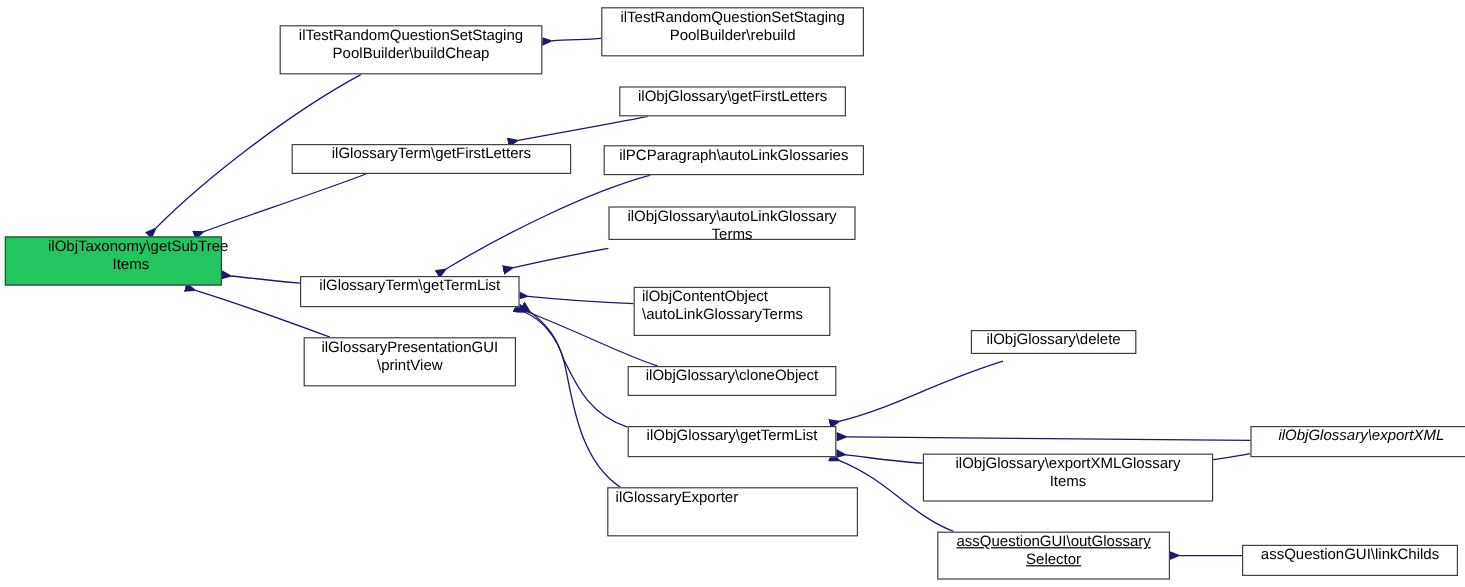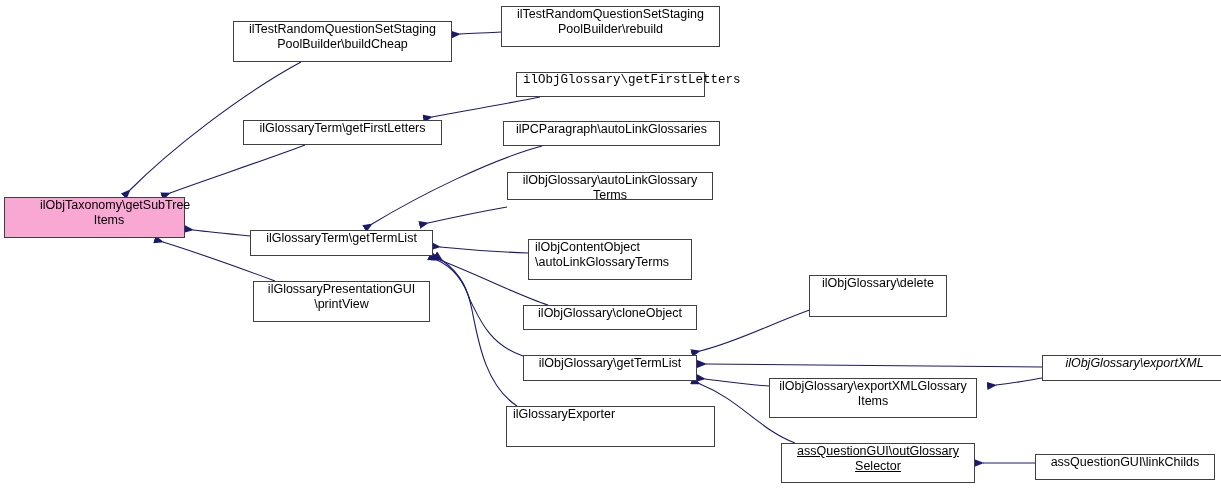--- a/index.html
+++ b/index.html
@@ -3,21 +3,21 @@
 <meta charset="utf-8">
 <style>
   html, body { margin: 0; padding: 0; background: #ffffff; }
   body { width: 1221px; height: 489px; position: relative; overflow: hidden;
          font-family: "Liberation Sans", sans-serif; }
   #graph { position: absolute; left: 0; top: 0; }
   .node-box { position: absolute; box-sizing: border-box; border: 1px solid #404040;
               background: #ffffff; font-size: 12.5px; line-height: 15px; color: #000;
               display: flex; flex-direction: column; justify-content: flex-start;
               padding: 0 6px; text-align: center; white-space: nowrap; cursor: pointer; }
-  .node-box.root { background: #f9a8d4; border-color: #404040; padding-left: 35px; }
+  .node-box.root { background: #22c55e; border-color: #404040; padding-left: 35px; }
   .node-box.left { text-align: left; }
   .node-box span { display: block; }
 </style>
 </head>
 <body>
 
 <svg id="graph" width="1221" height="489">
   <defs>
     <marker id="arrow" markerWidth="10" markerHeight="8" refX="1" refY="4" orient="auto" markerUnits="userSpaceOnUse">
       <path d="M10,0 L0,4 L10,8 z" fill="#191970"></path>
@@ -51,24 +51,24 @@
       <span>Items</span>
     </div>
     <div class="node-box" style="left: 233px; top: 21px; width: 219px; height: 41px;">
       <span>ilTestRandomQuestionSetStaging</span>
       <span>PoolBuilder\buildCheap</span>
     </div>
     <div class="node-box" style="left: 501px; top: 6px; width: 219px; height: 41px;">
       <span>ilTestRandomQuestionSetStaging</span>
       <span>PoolBuilder\rebuild</span>
     </div>
-    <div class="node-box" style="left: 243px; top: 120px; width: 199px; height: 25px;">
+    <div class="node-box" style="left: 243px; top: 120px; width: 233px; height: 25px;">
       <span>ilGlossaryTerm\getFirstLetters</span>
     </div>
-    <div class="node-box" style="left: 516px; top: 72px; width: 189px; height: 25px; font-family: Liberation Mono, monospace;">
+    <div class="node-box" style="left: 516px; top: 72px; width: 189px; height: 25px;">
       <span>ilObjGlossary\getFirstLetters</span>
     </div>
     <div class="node-box" style="left: 250px; top: 230px; width: 183px; height: 26px;">
       <span>ilGlossaryTerm\getTermList</span>
     </div>
     <div class="node-box" style="left: 253px; top: 281px; width: 177px; height: 41px;">
       <span>ilGlossaryPresentationGUI</span>
       <span>\printView</span>
     </div>
     <div class="node-box" style="left: 503px; top: 121px; width: 217px; height: 25px;">
@@ -84,24 +84,24 @@
     </div>
     <div class="node-box" style="left: 523px; top: 305px; width: 174px; height: 25px;">
       <span>ilObjGlossary\cloneObject</span>
     </div>
     <div class="node-box" style="left: 523px; top: 355px; width: 174px; height: 26px;">
       <span>ilObjGlossary\getTermList</span>
     </div>
     <div class="node-box left" style="left: 506px; top: 406px; width: 209px; height: 41px;">
       <span>ilGlossaryExporter</span>
     </div>
-    <div class="node-box" style="left: 809px; top: 275px; width: 138px; height: 42px;">
+    <div class="node-box" style="left: 809px; top: 275px; width: 138px; height: 20px;">
       <span>ilObjGlossary\delete</span>
     </div>
-    <div class="node-box" style="left: 769px; top: 378px; width: 208px; height: 40px;">
+    <div class="node-box" style="left: 769px; top: 378px; width: 242px; height: 40px;">
       <span>ilObjGlossary\exportXMLGlossary</span>
       <span>Items</span>
     </div>
     <div class="node-box" style="left: 781px; top: 443px; width: 194px; height: 40px; text-decoration: underline;">
       <span>assQuestionGUI\outGlossary</span>
       <span>Selector</span>
     </div>
     <div class="node-box" style="left: 1042px; top: 355px; width: 185px; height: 26px; font-style: italic;">
       <span>ilObjGlossary\exportXML</span>
     </div>

